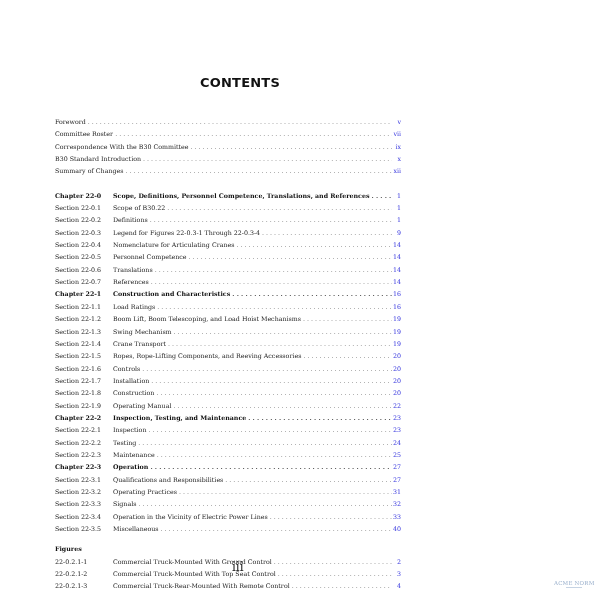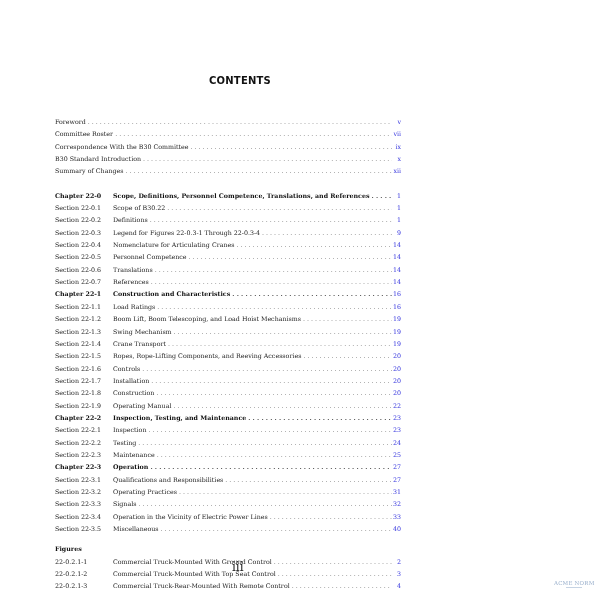--- a/index.html
+++ b/index.html
@@ -1,20 +1,20 @@
 <!DOCTYPE html>
 <html><head>
 <meta charset="utf-8">
 <style>
   html, body { margin: 0; padding: 0; background: #ffffff; }
   body { width: 600px; height: 600px; position: relative; overflow: hidden;
          font-family: "DejaVu Serif", "Liberation Serif", serif; color: #222; }
   .title { position: absolute; left: 0; width: 480px; top: 75px; text-align: center;
            font-family: "DejaVu Sans", "Liberation Sans", sans-serif; font-weight: bold;
-           font-size: 10px; letter-spacing: 0.2px; color: #111; }
+           font-size: 13px; letter-spacing: 0.2px; color: #111; }
   .toc { position: absolute; left: 55px; top: 116px; width: 345px; font-size: 6.3px; }
   .row { position: relative; height: 12.35px; line-height: 12.35px; display: flex; align-items: baseline; white-space: nowrap; }
   .row .label { flex: 0 0 auto; padding-right: 2px; background: #fff; }
   .row .num-col { flex: 0 0 58px; }
   .row .leader { flex: 1 1 auto; overflow: hidden; color: #555; letter-spacing: 1.55px; }
   .row .leader::before { content: ". . . . . . . . . . . . . . . . . . . . . . . . . . . . . . . . . . . . . . . . . . . . . . . . . . . . . . . . . . . . . . . . . . . . . . . . . . . . . . . . . . . . . . . . . . . . . . . . . . . . . . . . . . . . . . . . ."; letter-spacing: 0; white-space: nowrap; }
   .row .page { position: absolute; right: -1px; top: 0; width: 24px; text-align: right; color: #3333dd; }
   .row.chapter { font-weight: bold; color: #111; }
   .row.chapter .page { font-weight: normal; }
   .gap { height: 12px; }

